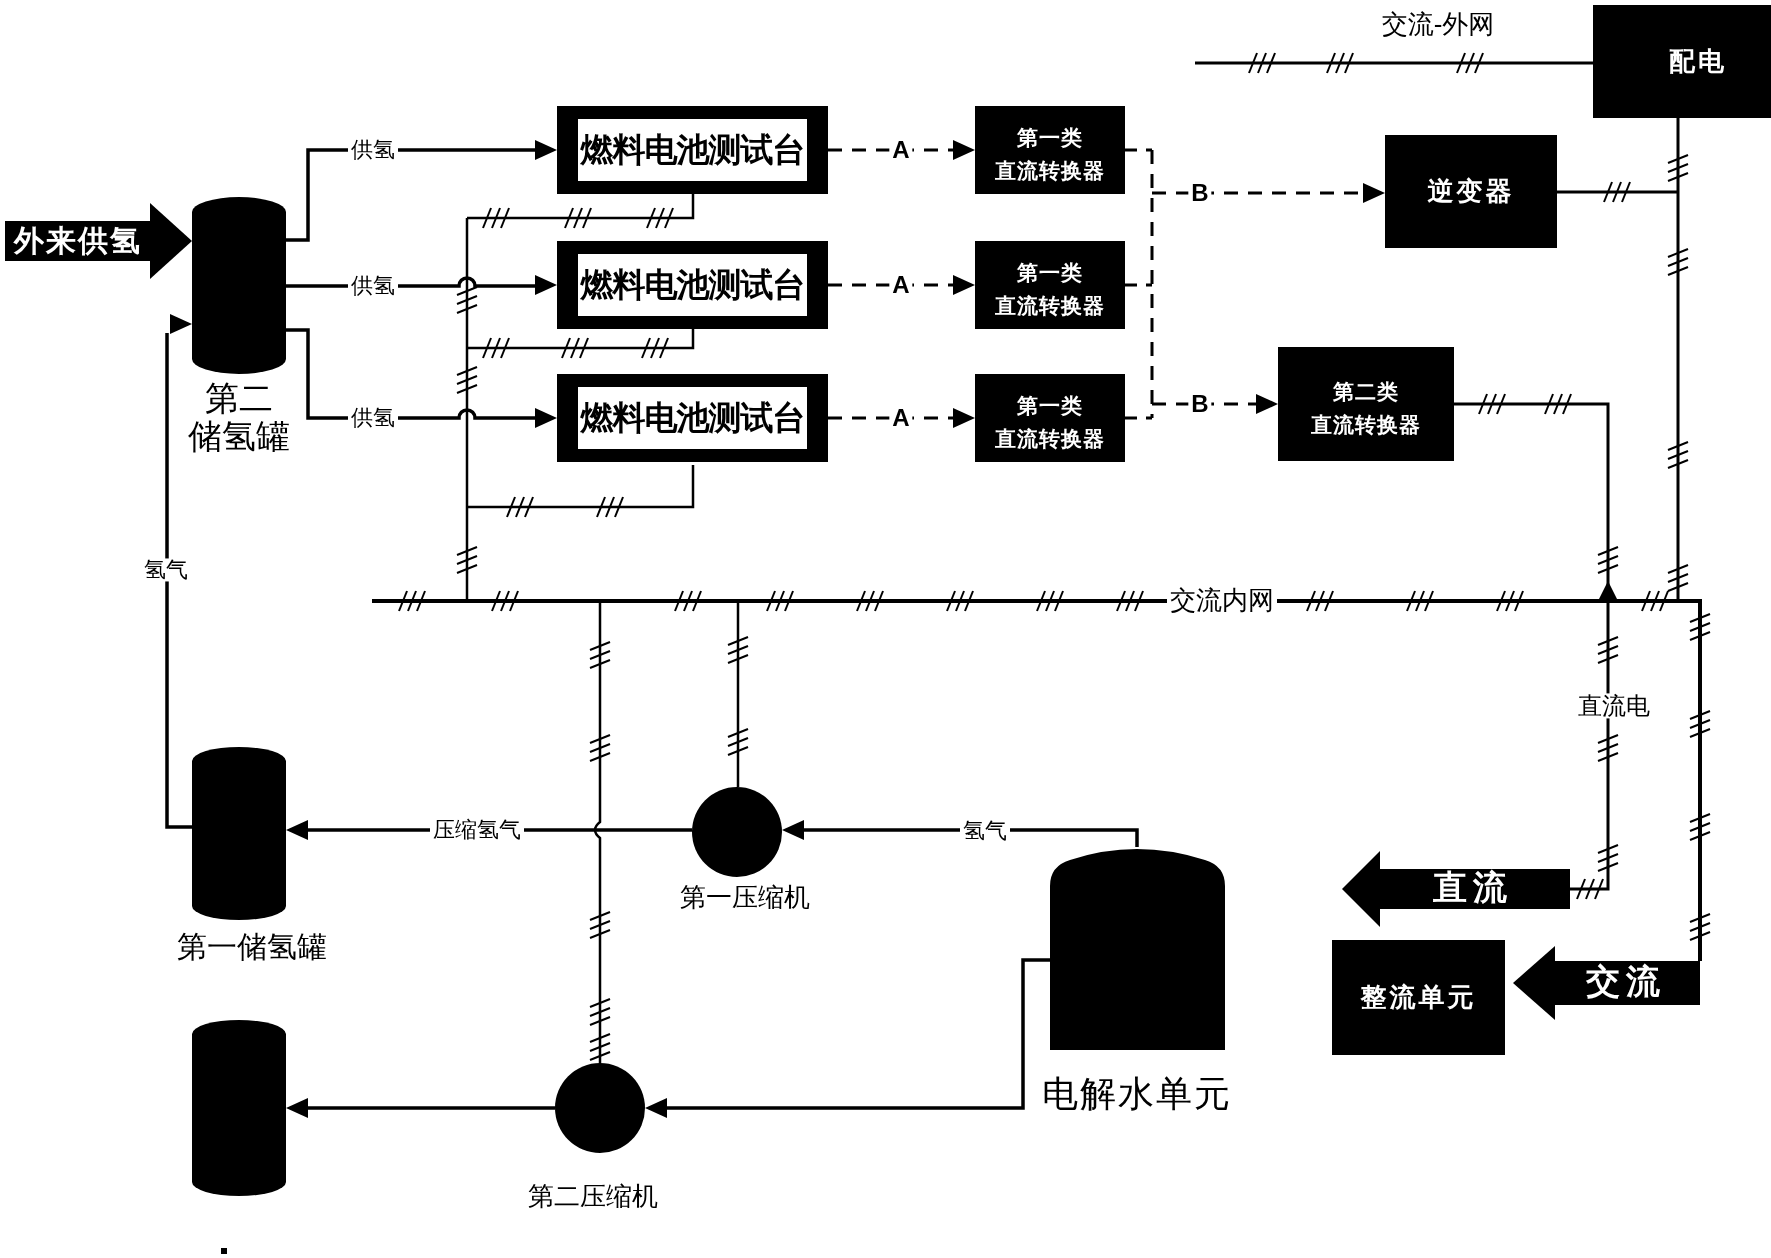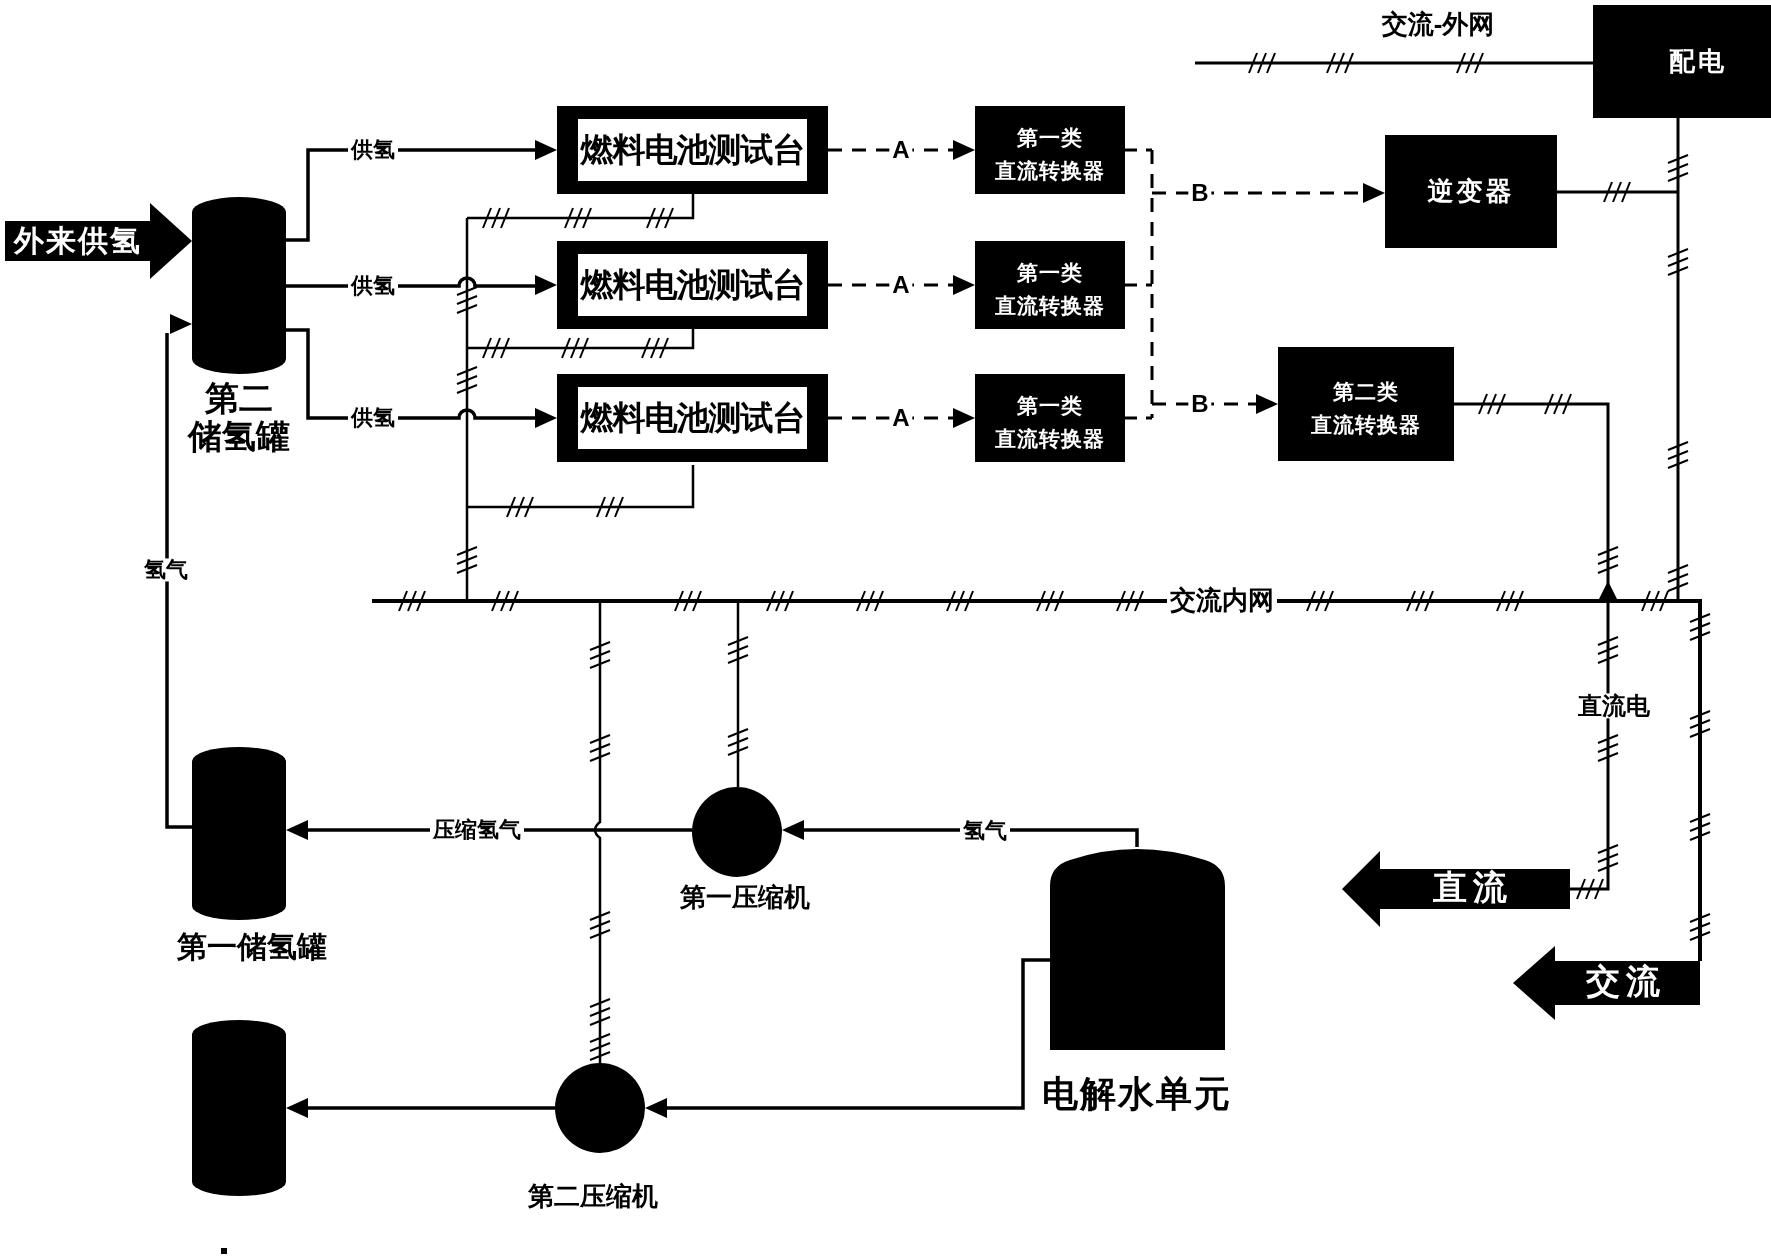--- a/index.html
+++ b/index.html
@@ -4,21 +4,21 @@
 <style>
   html,body{margin:0;padding:0;background:#fff;}
   #stage{
     position:relative;width:1771px;height:1258px;background:#fff;overflow:hidden;
     font-family:"Liberation Sans","DejaVu Sans",sans-serif;color:#000;
   }
   #art{position:absolute;left:0;top:0;}
   .lbl{
     position:absolute;transform:translate(-50%,-50%);
     background:#fff;padding:0 3px;white-space:nowrap;
-    font-size:22px;font-weight:bold;line-height:1.05;text-align:center;
+    font-size:22px;font-weight:normal;line-height:1.05;text-align:center;
   }
   .lbl.nobg{background:transparent;}
   .lbl.big{font-size:30px;}
   .lbl.huge{font-size:36px;letter-spacing:2px;}
   .lbl.node{font-size:24px;font-weight:bold;}
   .blockbox{
     position:absolute;background:#000;color:#fff;
     display:flex;flex-direction:column;align-items:center;justify-content:center;
     text-align:center;line-height:1.2;
   }
@@ -319,20 +319,23 @@
   <div class="blockbox" style="left:1385px;top:135px;width:172px;height:113px;">
     <div class="t1">逆变器</div>
   </div>
   <div class="blockbox" style="left:1593px;top:5px;width:210px;height:113px;">
     <div class="t1">配电</div>
   </div>
   <div class="blockbox" style="left:1278px;top:347px;width:176px;height:114px;">
     <div class="t2">第二类</div>
     <div class="t2">直流转换器</div>
   </div>
+  <div class="blockbox" style="left:1332px;top:940px;width:173px;height:115px;">
+    <div class="t1">整流单元</div>
+  </div>
 
   <span class="lbl" style="left:373px;top:150px;">供氢</span>
   <span class="lbl" style="left:373px;top:286px;">供氢</span>
   <span class="lbl" style="left:373px;top:418px;">供氢</span>
   <span class="lbl" style="left:166px;top:570px;">氢气</span>
   <span class="lbl" style="left:477px;top:830px;">压缩氢气</span>
   <span class="lbl" style="left:985px;top:831px;">氢气</span>
 
   <span class="lbl nobg" style="left:1438px;top:25px;font-size:26px;">交流-外网</span>
   <span class="lbl" style="left:1222px;top:601px;font-size:26px;">交流内网</span>

